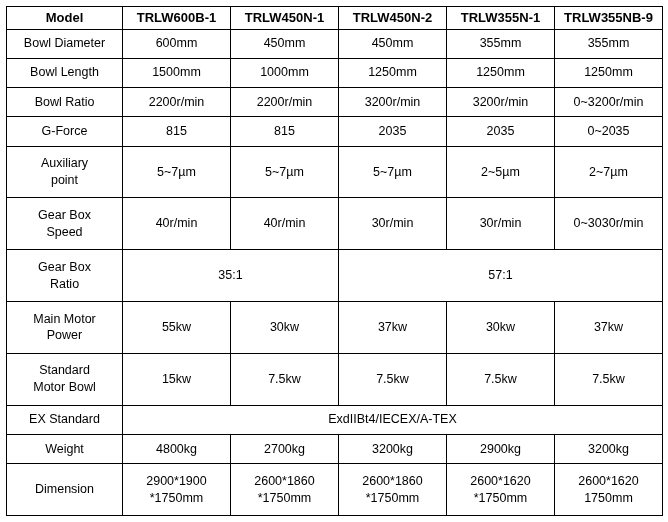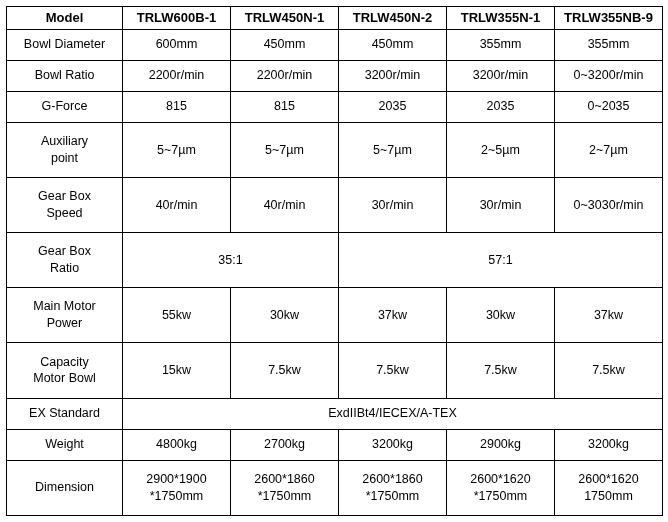--- a/index.html
+++ b/index.html
@@ -75,20 +75,28 @@
     <tbody id="spec-body">
         <tr>
           <td>Bowl Diameter</td>
           <td>600mm</td>
           <td>450mm</td>
           <td>450mm</td>
           <td>355mm</td>
           <td>355mm</td>
         </tr>
         <tr>
+          <td>Bowl Length</td>
+          <td>1500mm</td>
+          <td>1000mm</td>
+          <td>1250mm</td>
+          <td>1250mm</td>
+          <td>1250mm</td>
+        </tr>
+        <tr>
           <td>Bowl Ratio</td>
           <td>2200r/min</td>
           <td>2200r/min</td>
           <td>3200r/min</td>
           <td>3200r/min</td>
           <td>0~3200r/min</td>
         </tr>
         <tr>
           <td>G-Force</td>
           <td>815</td>
@@ -133,21 +141,21 @@
             <span>Power</span>
           </td>
           <td>55kw</td>
           <td>30kw</td>
           <td>37kw</td>
           <td>30kw</td>
           <td>37kw</td>
         </tr>
         <tr>
           <td class="two-line">
-            <span>Capacity</span>
+            <span>Standard</span>
             <span>Motor Bowl</span>
           </td>
           <td>15kw</td>
           <td>7.5kw</td>
           <td>7.5kw</td>
           <td>7.5kw</td>
           <td>7.5kw</td>
         </tr>
         <tr>
           <td>EX Standard</td>

